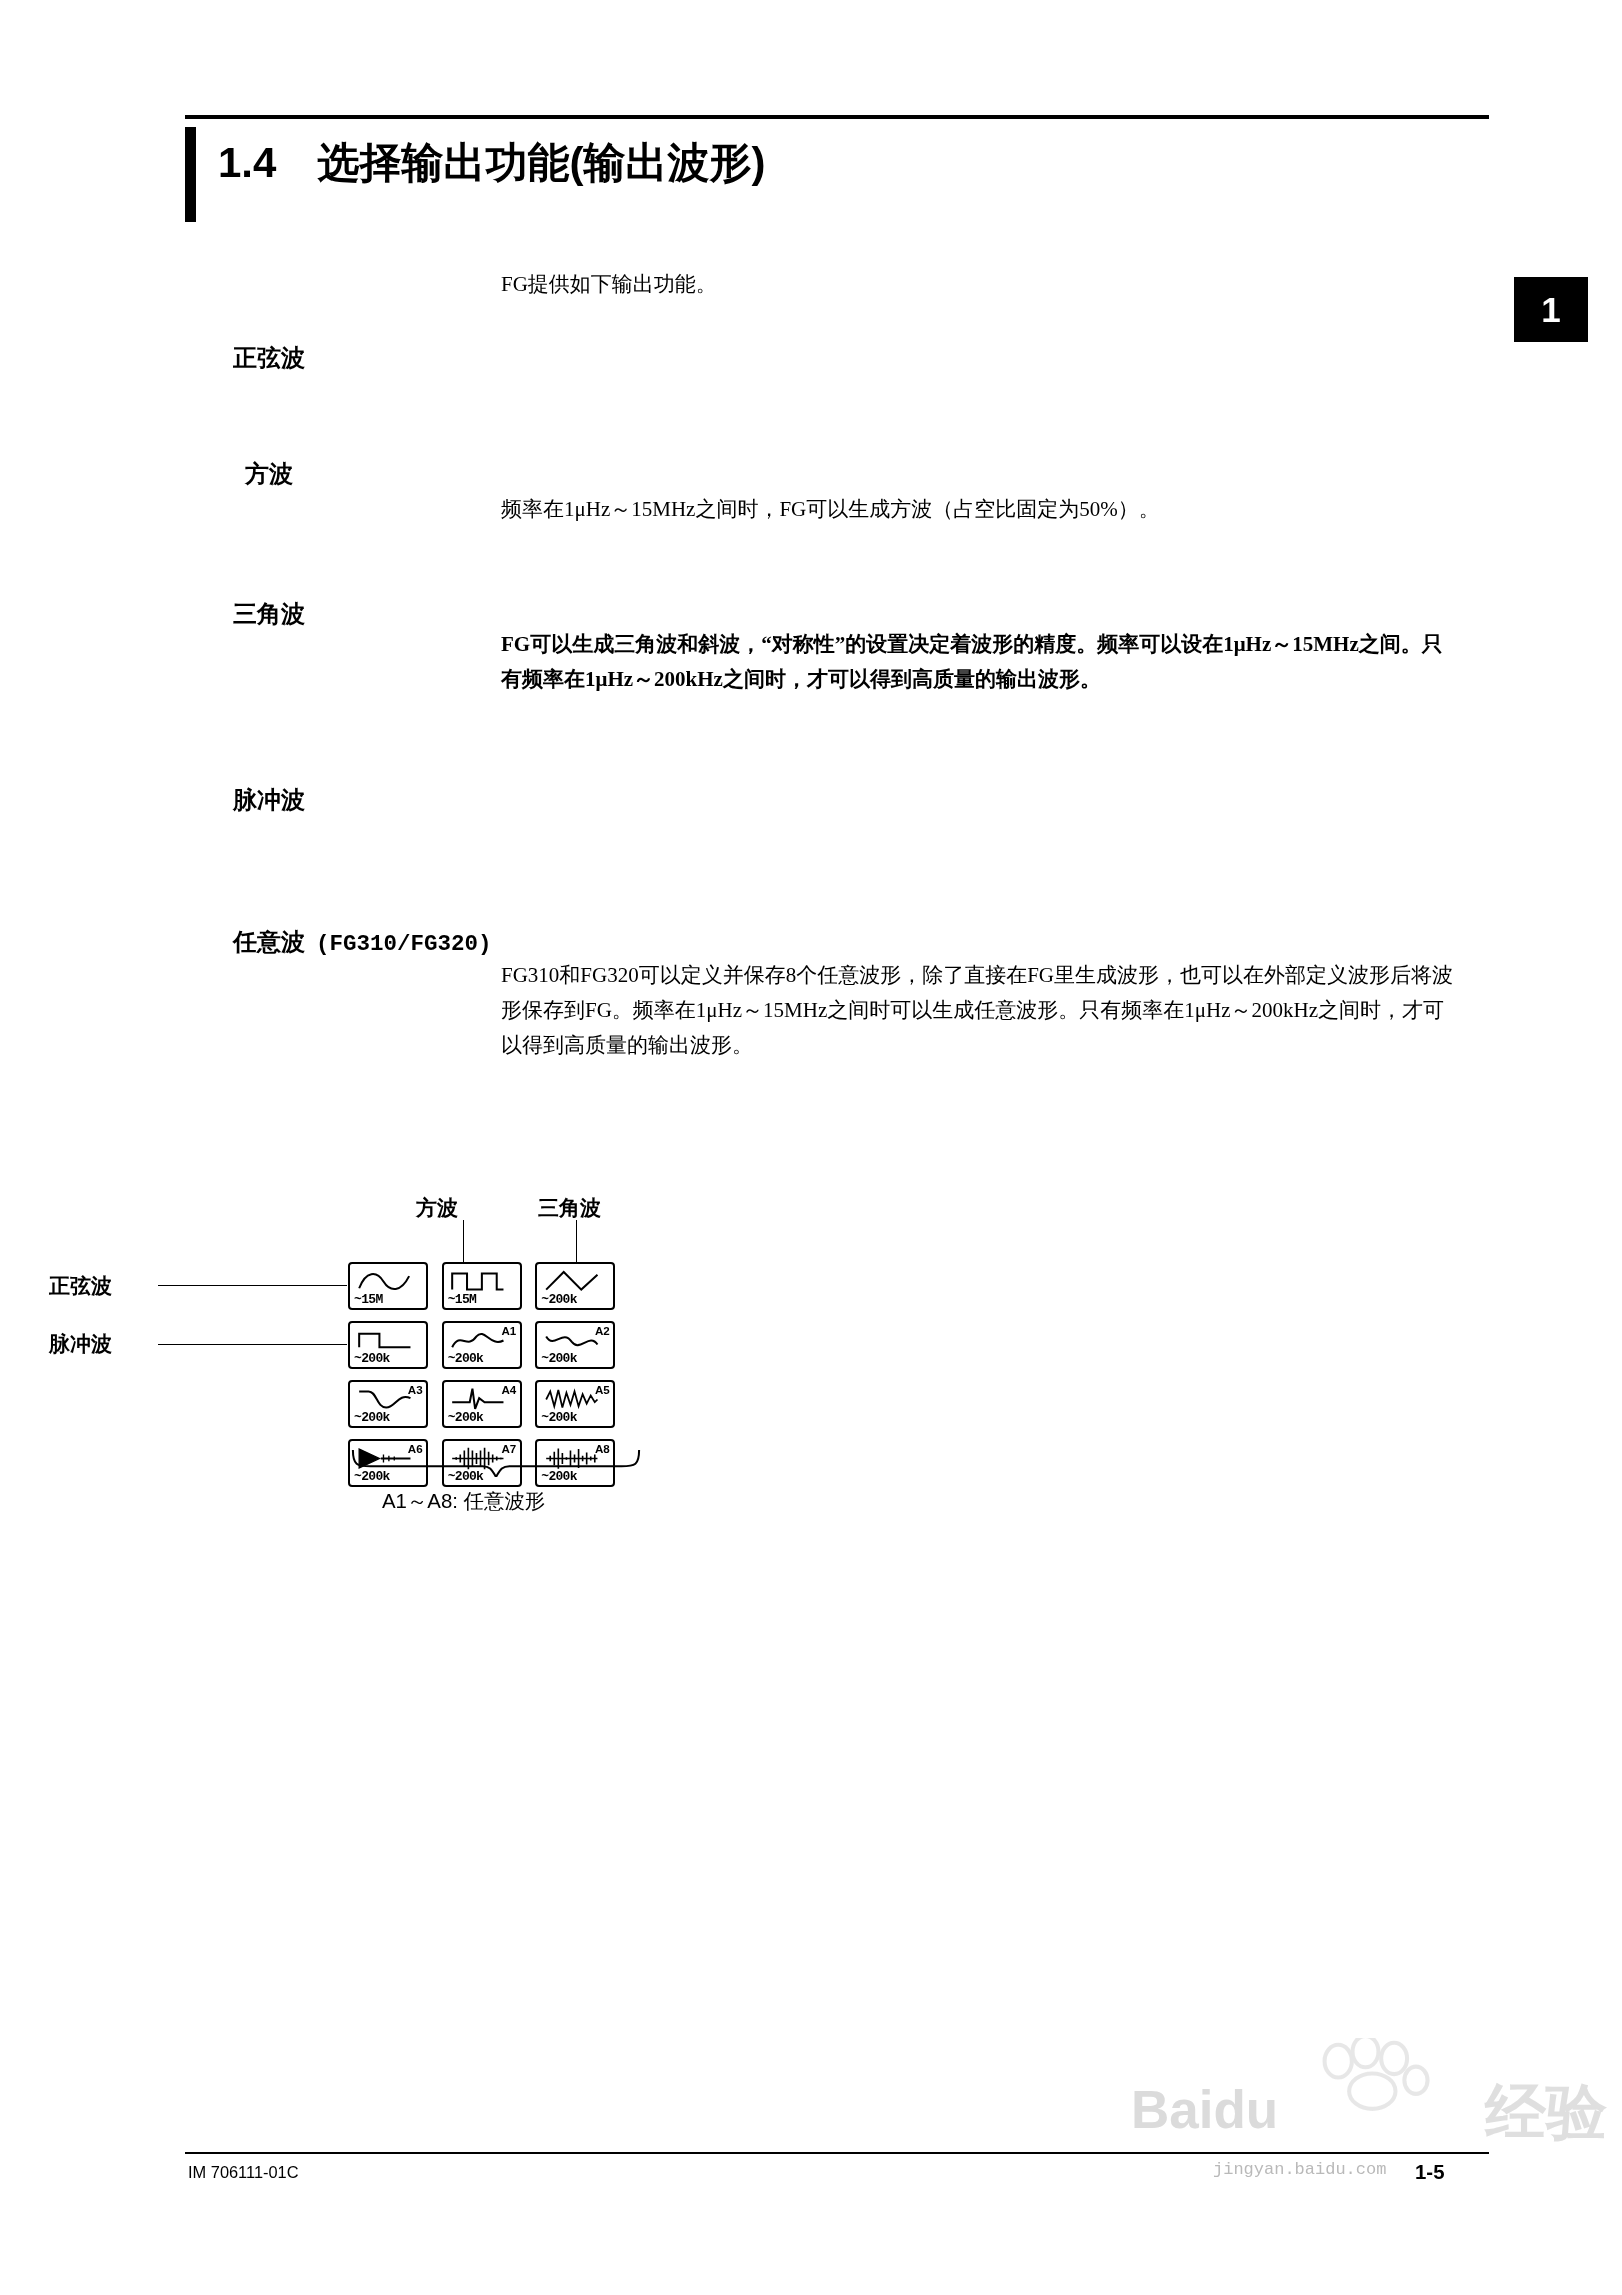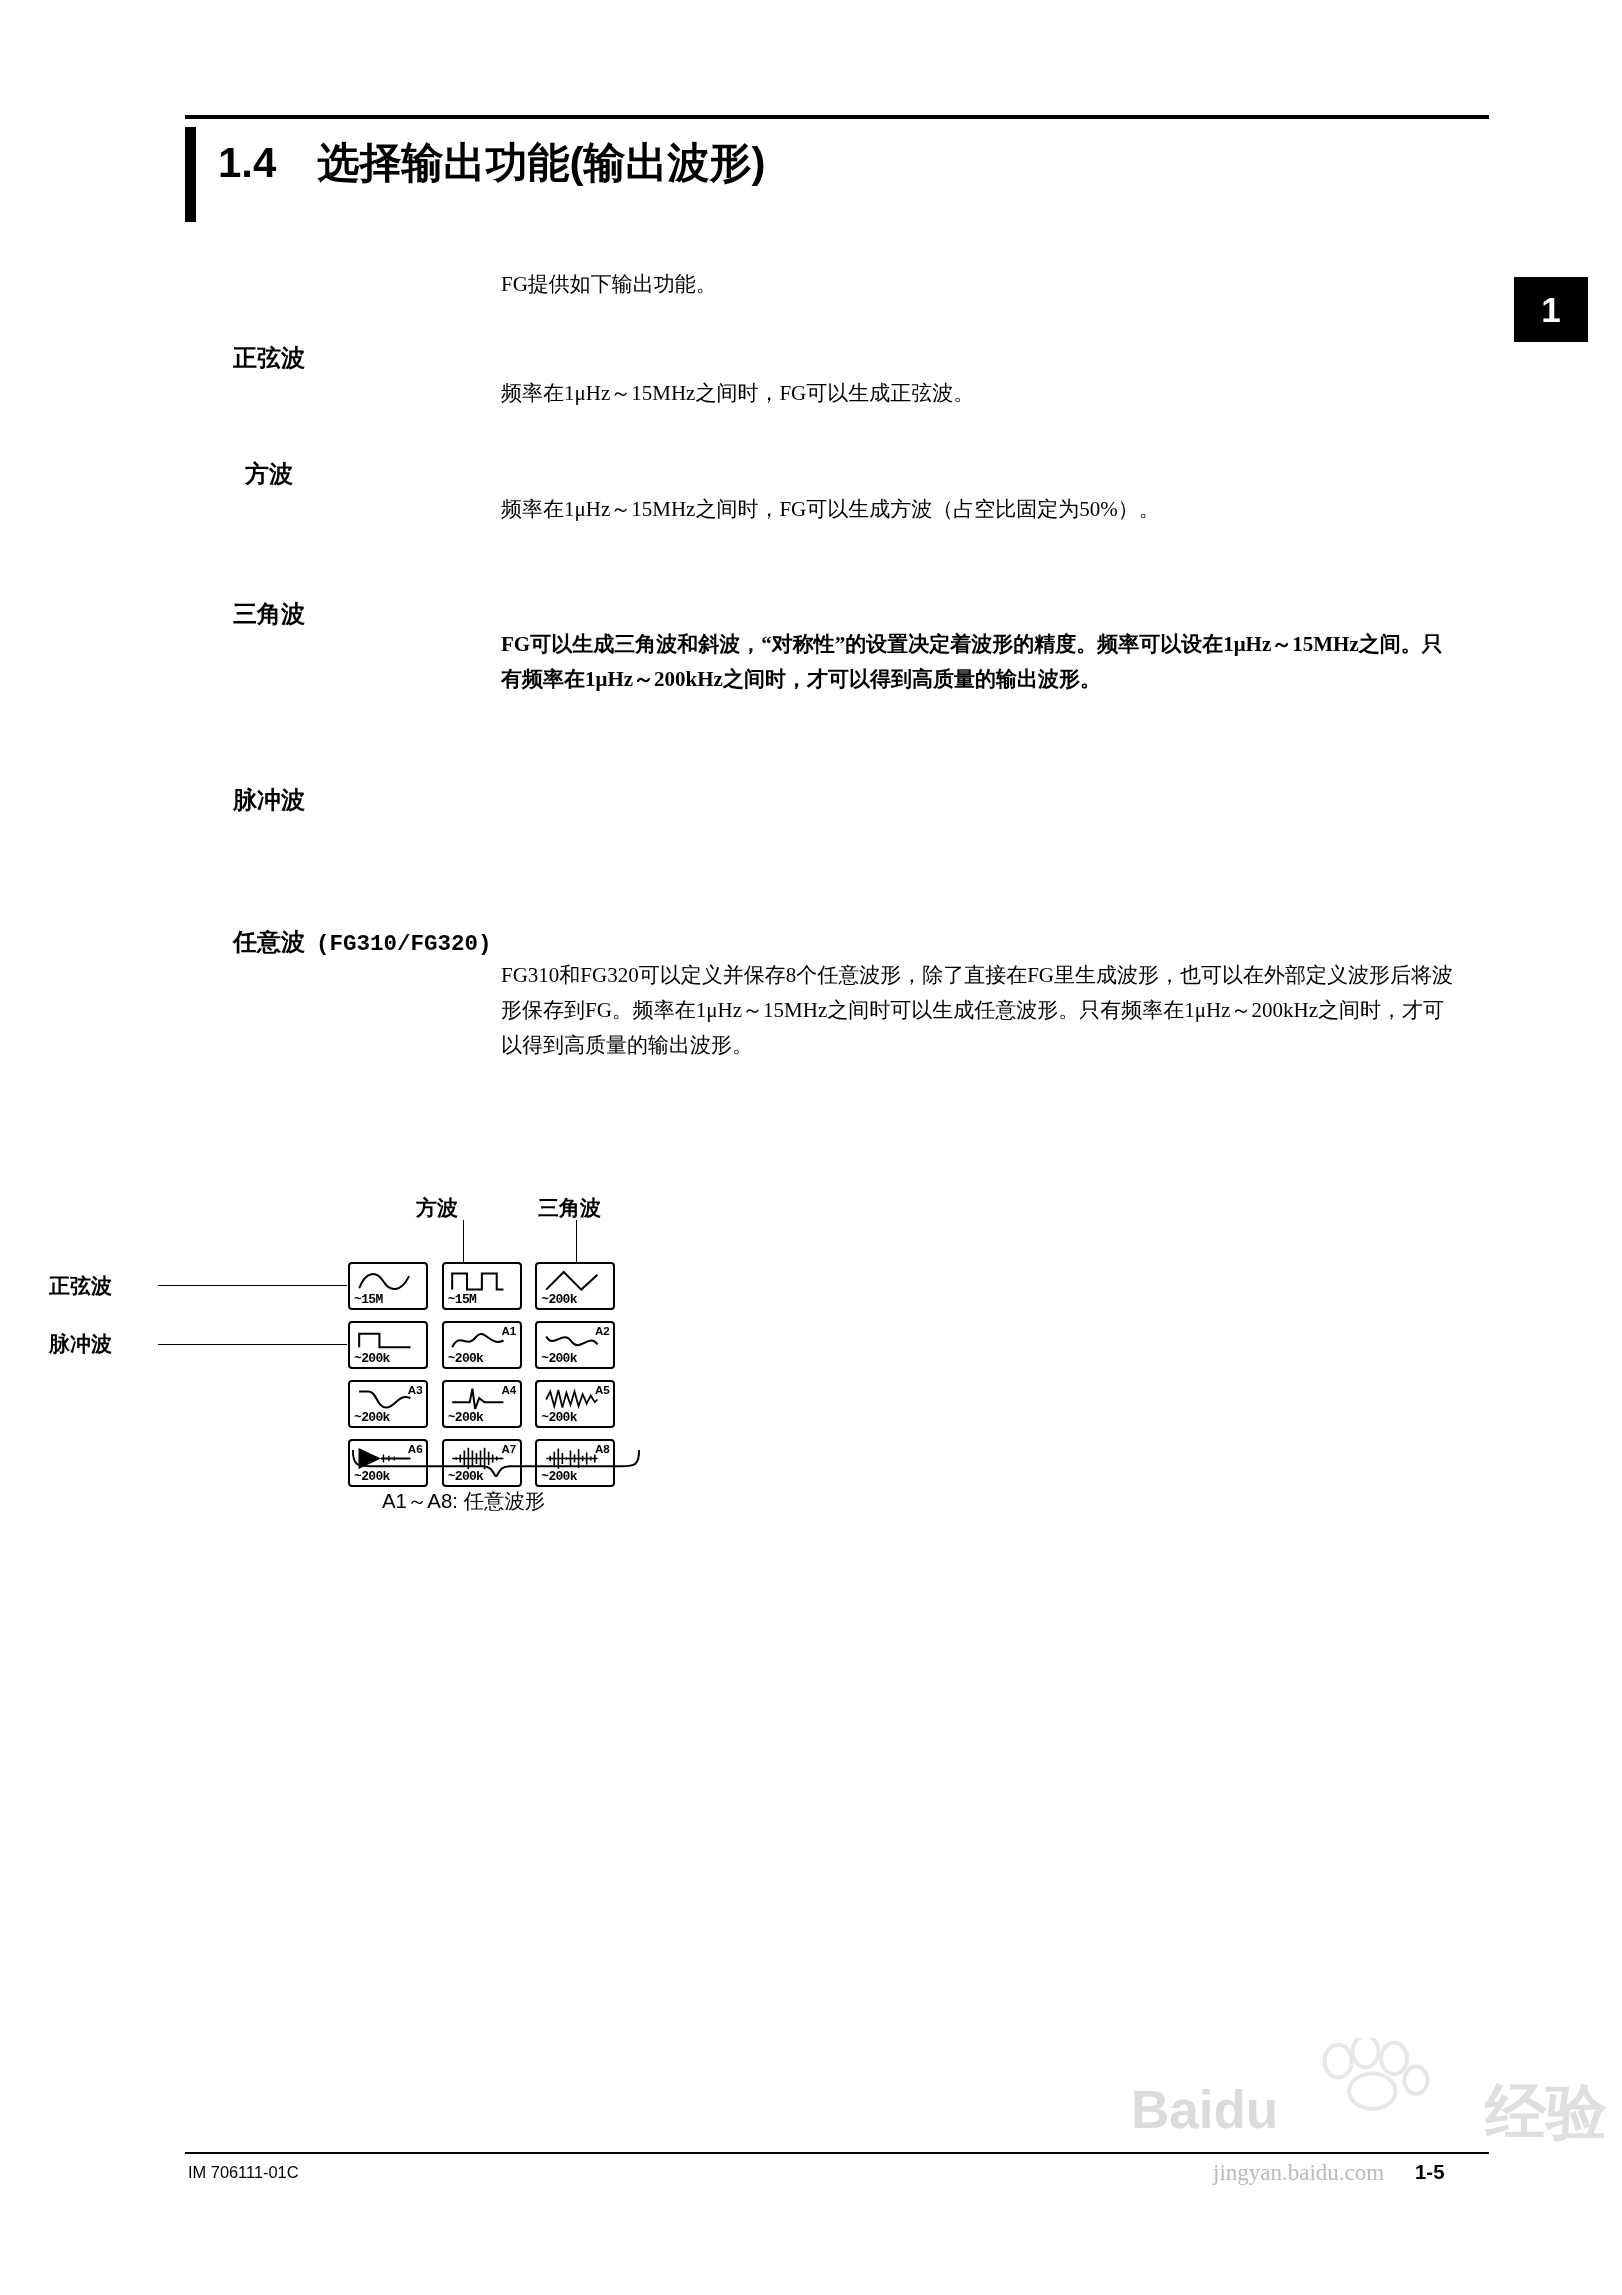--- a/index.html
+++ b/index.html
@@ -162,22 +162,22 @@
     color:#cfcfcf; opacity:.75; white-space:nowrap;
   }
   .wm-cn {
     position:absolute; left:314px; top:41px;
     font-family:"Liberation Sans", sans-serif;
     font-weight:bold; font-size:61px;
     color:#d8d8d8; opacity:.8; white-space:nowrap;margin-left:40px;
   }
   .wm-sub {
     position:absolute; left:82px; top:129px;
-    font-family:Liberation Serif, serif;
-    font-size:23px; color:#b9b9b9; white-space:nowrap;
+    font-family:Liberation Mono, monospace;
+    font-size:17px; color:#b9b9b9; white-space:nowrap;
   }
   .wm-paw {
     position:absolute; left:184px; top:6.8px; width:116px; height:75px;
     opacity:.55;
   }
 </style>
 </head>
 <body>
 
 <div class="page">
@@ -187,21 +187,20 @@
 
   <div class="sec-title">
     <span class="num">1.4</span><span>选择输出功能(输出波形)</span>
   </div>
 
   <div class="chapter-tab">1</div>
 
   <div class="body-text lead">FG提供如下输出功能。</div>
 
   <div class="head-label h-sine">正弦波</div>
-  <div class="body-text p-sine">频率在1μHz～15MHz之间时，FG可以生成正弦波。</div>
 
   <div class="head-label h-square">方波</div>
   <div class="body-text p-square">频率在1μHz～15MHz之间时，FG可以生成方波（占空比固定为50%）。</div>
 
   <div class="head-label h-tri">三角波</div>
   <div class="body-text p-tri">FG可以生成三角波和斜波，“对称性”的设置决定着波形的精度。频率可以设在1μHz～15MHz之间。只有频率在1μHz～200kHz之间时，才可以得到高质量的输出波形。</div>
 
   <div class="head-label h-pulse">脉冲波</div>
 
   <div class="head-label h-arb">

